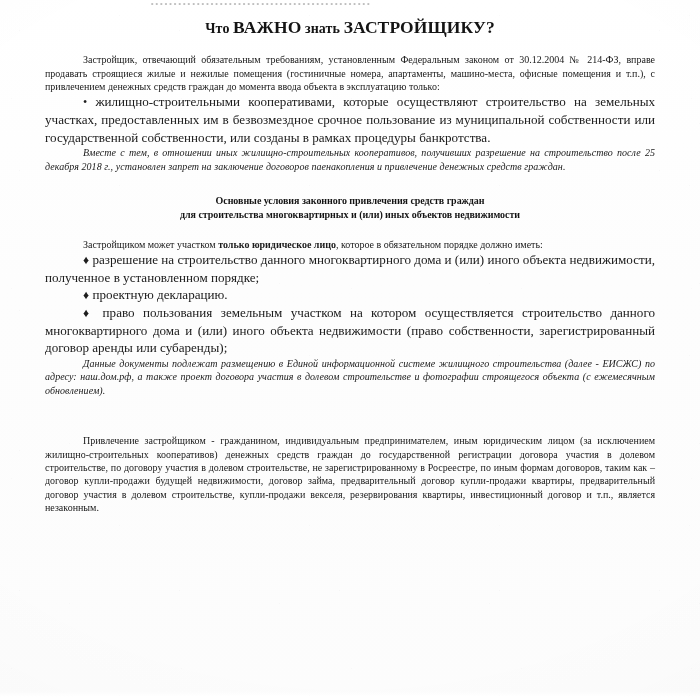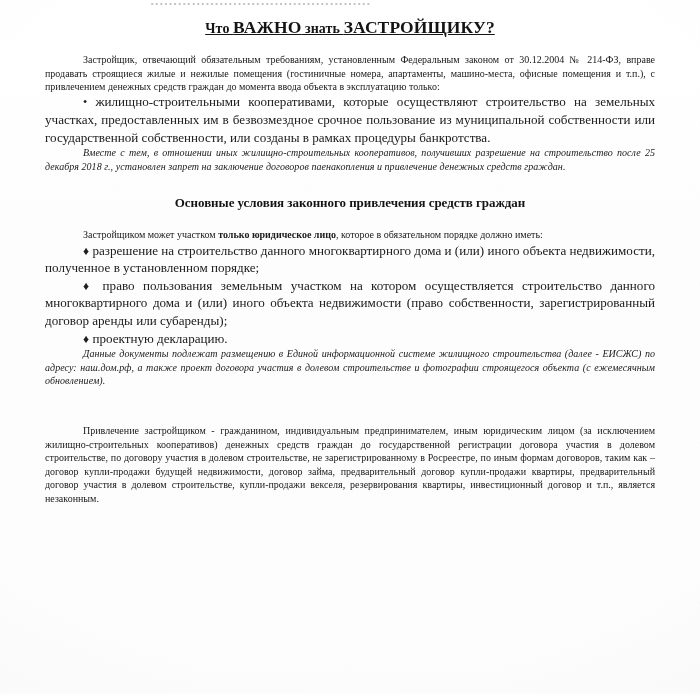--- a/index.html
+++ b/index.html
@@ -67,31 +67,30 @@
   h1.doc-title {
     margin: 0;
     padding: 17px 0 0 0;
     font-size: 17.5px;
     font-weight: bold;
     text-align: center;
     letter-spacing: .1px;
     line-height: 1.15;
     color: #161616;
     filter: blur(.18px);
-    text-decoration: underline;
   }
   h1.doc-title .sm {
     font-size: 14px;
     font-weight: bold;
   }
 
   h2.sec-title {
     margin: 0;
     padding: 0;
-    font-size: 13px;
+    font-size: 10px;
     font-weight: bold;
     text-align: center;
     line-height: 1.38;
     letter-spacing: -.05px;
     color: #161616;
     filter: blur(.2px);
   }
   h2.attention {
     margin: 0;
     padding: 0;
@@ -166,39 +165,40 @@
     <span class="mark">•</span>
     <span>жилищно-строительными кооперативами, которые осуществляют строительство на земельных участках, предоставленных им в безвозмездное срочное пользование из муниципальной собственности или государственной собственности, или созданы в рамках процедуры банкротства.</span>
   </p>
 
   <p class="para ital">Вместе с тем, в отношении иных жилищно-строительных кооперативов, получивших разрешение на строительство после 25 декабря 2018 г., установлен запрет на заключение договоров паенакопления и привлечение денежных средств граждан.</p>
 
   <div class="gap-xl"></div>
 
   <h2 class="sec-title">
     <span>Основные условия законного привлечения средств граждан</span><br>
+    <span>для строительства многоквартирных и (или) иных объектов недвижимости</span>
   </h2>
 
   <div class="gap-l"></div>
 
   <p class="para">
     <span>Застройщиком может участком </span><span class="b">только юридическое лицо</span><span>, которое в обязательном порядке должно иметь:</span>
   </p>
 
   <p class="bullet">
     <span class="mark">♦</span>
     <span>разрешение на строительство данного многоквартирного дома и (или) иного объекта недвижимости, полученное в установленном порядке;</span>
   </p>
   <p class="bullet">
     <span class="mark">♦</span>
+    <span>проектную декларацию.</span>
+  </p>
+  <p class="bullet">
+    <span class="mark">♦</span>
     <span>право пользования земельным участком на котором осуществляется строительство данного многоквартирного дома и (или) иного объекта недвижимости (право собственности, зарегистрированный договор аренды или субаренды);</span>
-  </p>
-  <p class="bullet">
-    <span class="mark">♦</span>
-    <span>проектную декларацию.</span>
   </p>
 
   <p class="para ital">Данные документы подлежат размещению в Единой информационной системе жилищного строительства (далее - ЕИСЖС) по адресу: наш.дом.рф, а также проект договора участия в долевом строительстве и фотографии строящегося объекта (с ежемесячным обновлением).</p>
 
   <div class="gap-xl"></div>
 
 
   <div class="gap-l"></div>
 
   <p class="para">

